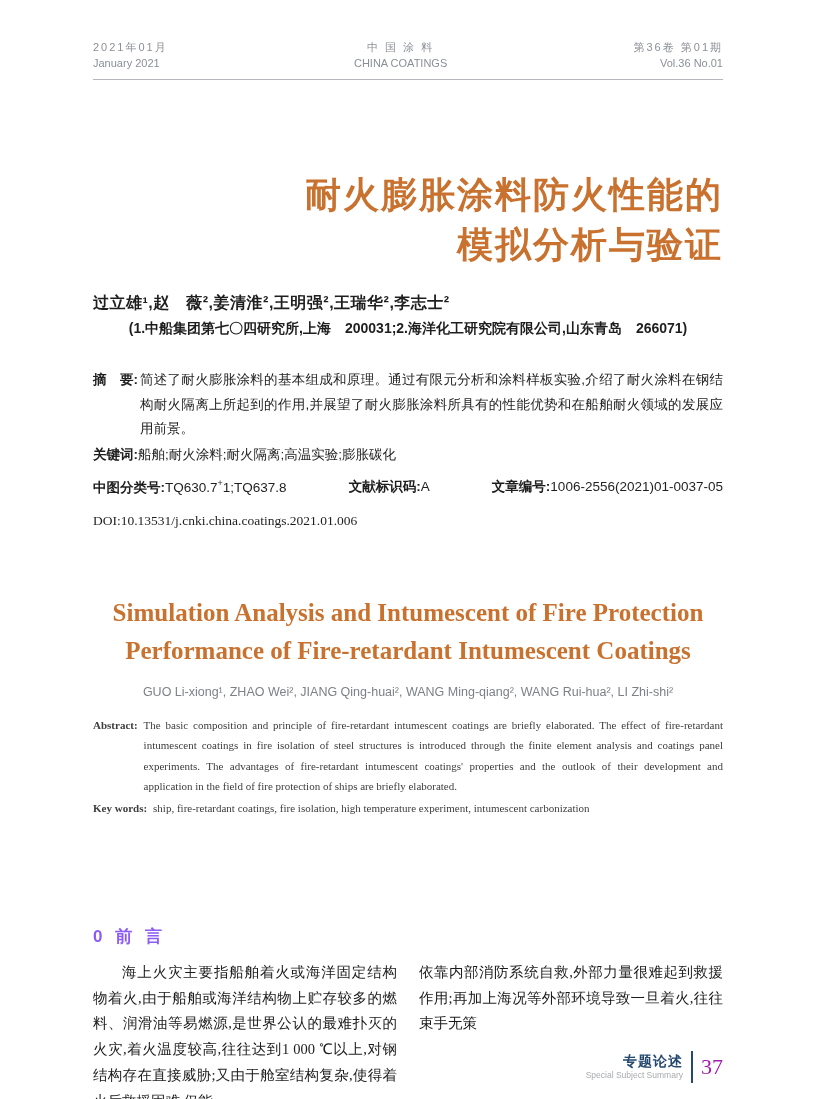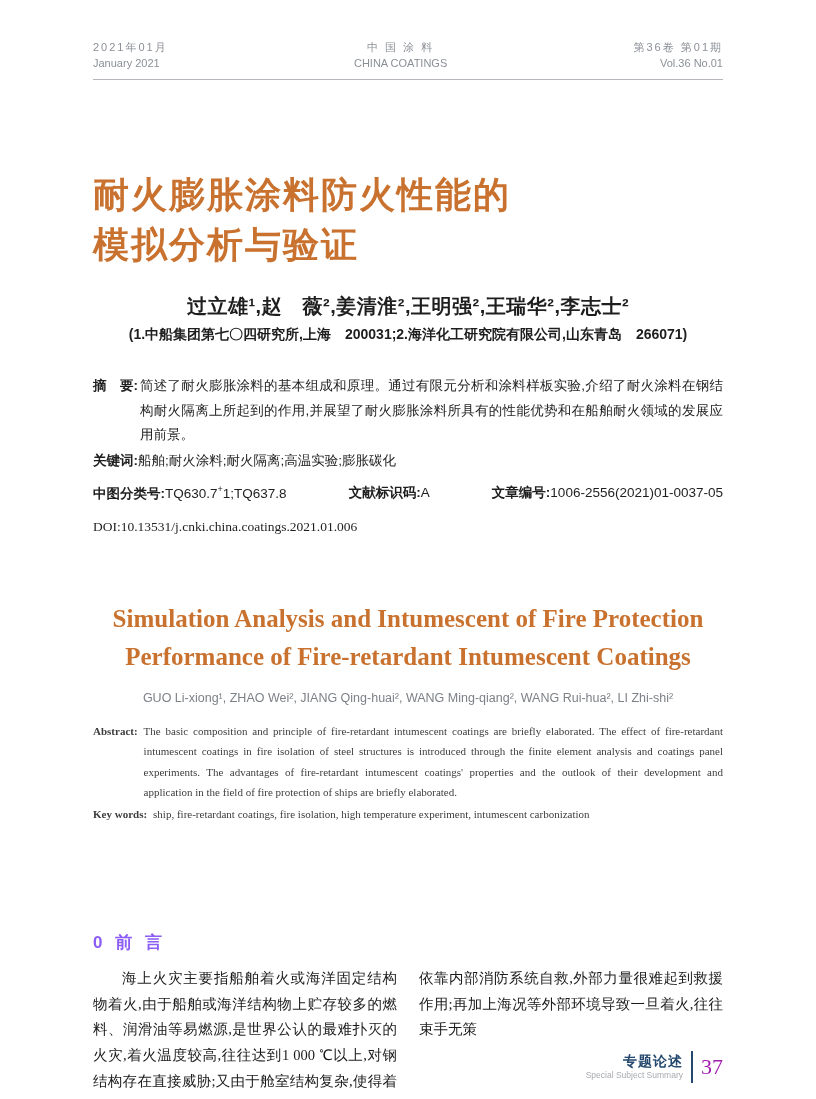--- a/index.html
+++ b/index.html
@@ -28,31 +28,30 @@
     font-size: 11px;
     line-height: 1.45;
   }
   .journal-header .cell-center { text-align: center; }
   .journal-header .cell-right { text-align: right; }
   .journal-header .zh { letter-spacing: 2px; }
 
   
   .cn-title {
     margin-top: 90px;
-    text-align: left;
+    text-align: right;
     color: #c9722f;
     font-weight: bold;
     font-size: 36px;
     line-height: 1.38;
     letter-spacing: 2px;
   }
   .cn-authors {
     margin-top: 24px;
-    text-align: center;
-    font-size: 20px;
+    font-size: 16px;
     font-weight: bold;
     letter-spacing: 0.5px;
   }
   .cn-affiliation {
     margin-top: 6px;
     text-align: center;
     font-size: 14px;
     font-weight: bold;
   }
 

